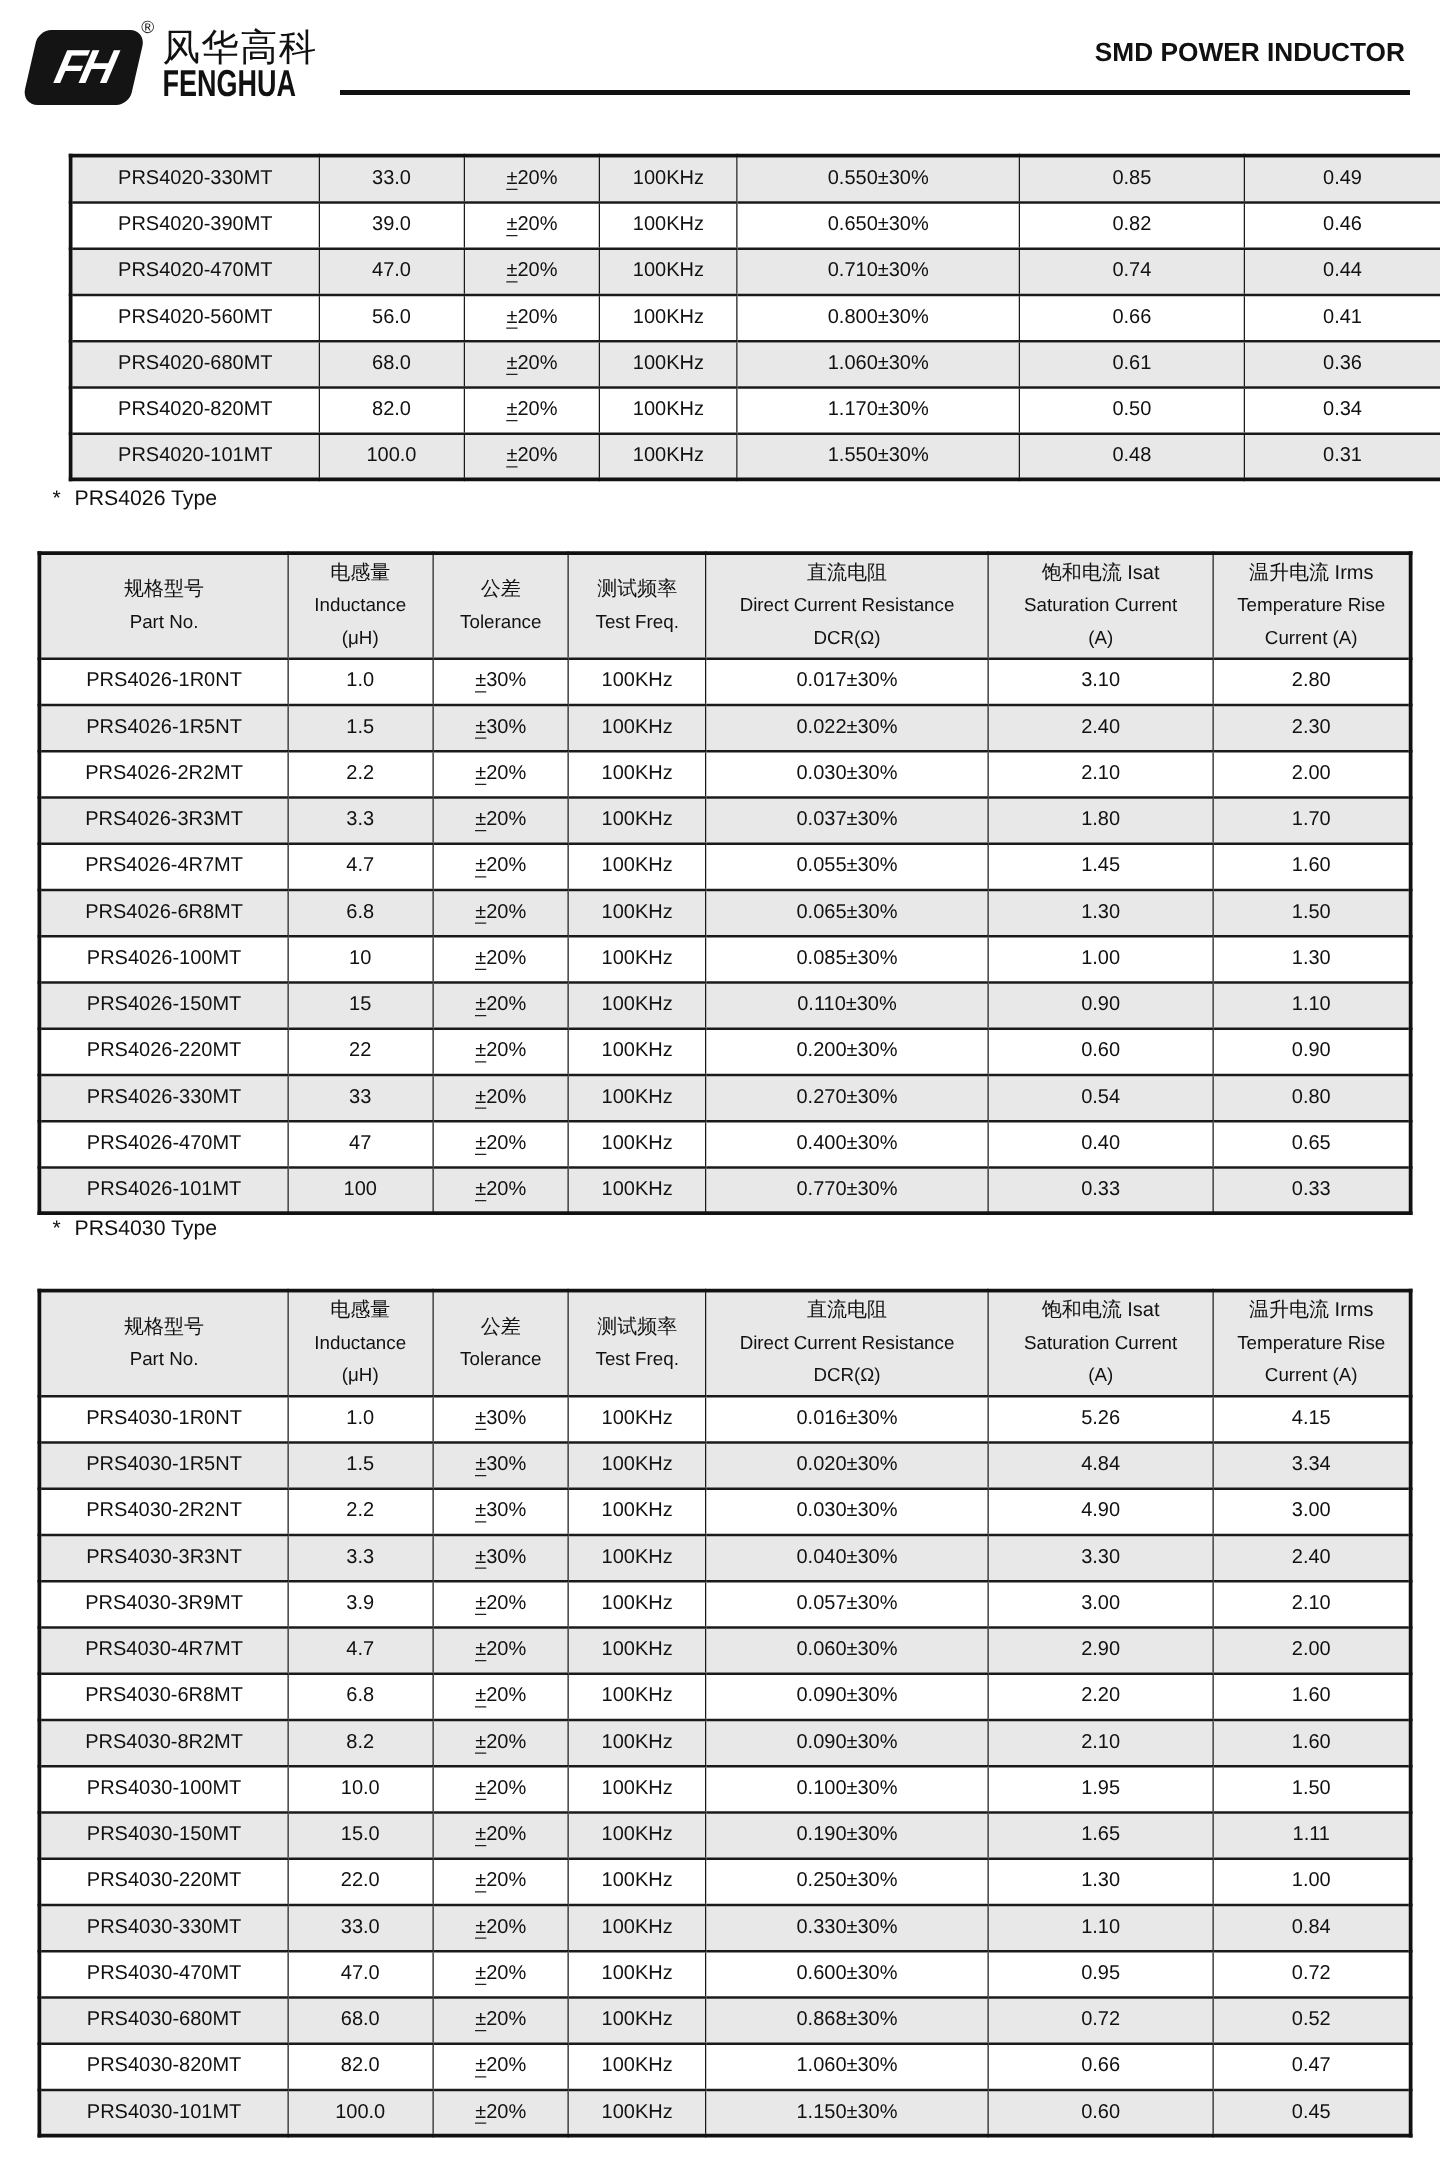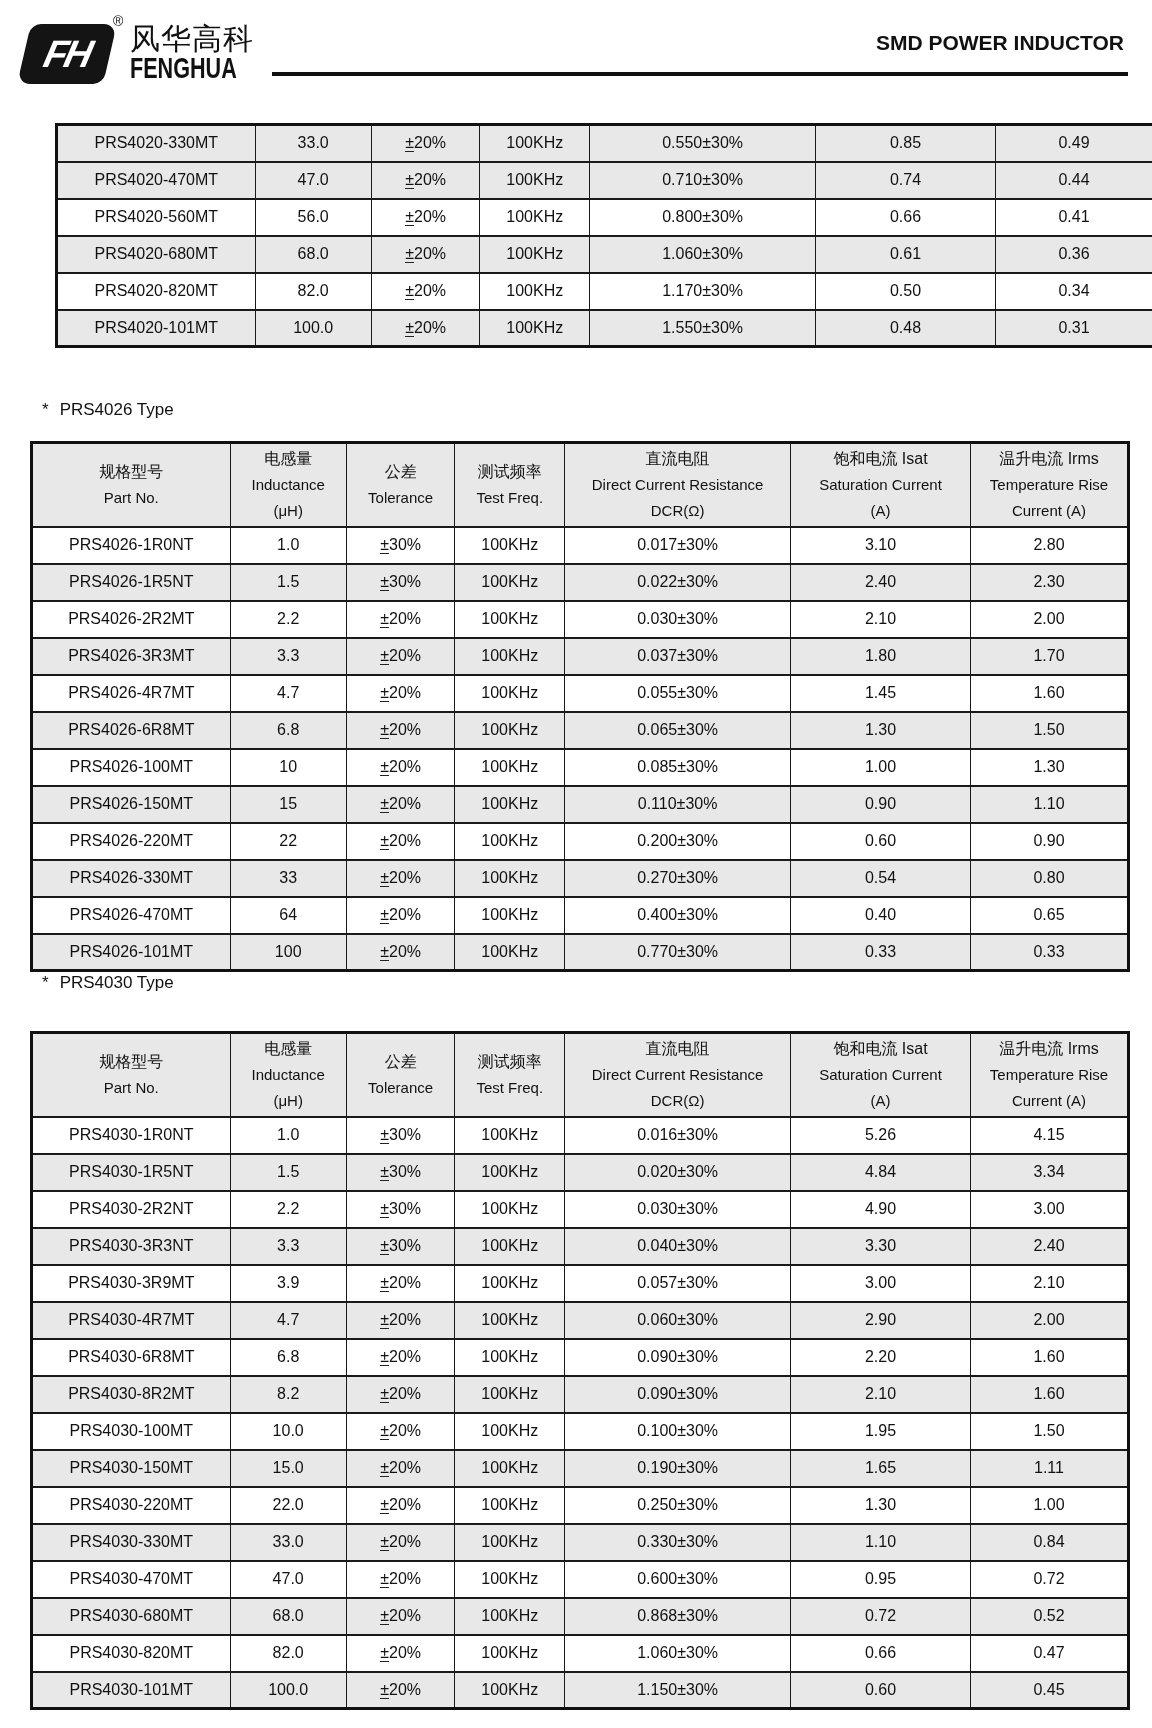--- a/index.html
+++ b/index.html
@@ -40,21 +40,21 @@
     font-size: 21px; font-weight: bold; letter-spacing: 0px; white-space: nowrap;
   }
   .header-rule {
     position: absolute; left: 272px; right: 24px; top: 72px;
     height: 4px; background: #111;
   }
 
   
   .section-heading { position: absolute; left: 42px; font-size: 17px; line-height: 20px; color: #111; }
   .section-heading .marker { display: inline-block; margin-right: 11px; }
-  #heading-prs4026 { top: 400px; }
+  #heading-prs4026 { top: 389px; }
   #heading-prs4030 { top: 973px; text-align: right; }
 
   
   table.spec {
     position: absolute; left: 30px; width: 1100px;
     border-collapse: collapse; table-layout: fixed;
     background: #fff;
     border: 3px solid #111;
   }
   #table-prs4020 { top: 123px; margin-left: 25px; }
@@ -105,20 +105,29 @@
     </colgroup>
     <tbody>
         <tr class="shaded">
           <td>PRS4020-330MT</td>
           <td>33.0</td>
           <td><span class="pm">±</span>20%</td>
           <td>100KHz</td>
           <td>0.550±30%</td>
           <td>0.85</td>
           <td>0.49</td>
+        </tr>
+        <tr>
+          <td>PRS4020-390MT</td>
+          <td>39.0</td>
+          <td><span class="pm">±</span>20%</td>
+          <td>100KHz</td>
+          <td>0.650±30%</td>
+          <td>0.82</td>
+          <td>0.46</td>
         </tr>
         <tr class="shaded">
           <td>PRS4020-470MT</td>
           <td>47.0</td>
           <td><span class="pm">±</span>20%</td>
           <td>100KHz</td>
           <td>0.710±30%</td>
           <td>0.74</td>
           <td>0.44</td>
         </tr>
@@ -296,21 +305,21 @@
           <td>PRS4026-330MT</td>
           <td>33</td>
           <td><span class="pm">±</span>20%</td>
           <td>100KHz</td>
           <td>0.270±30%</td>
           <td>0.54</td>
           <td>0.80</td>
         </tr>
         <tr>
           <td>PRS4026-470MT</td>
-          <td>64</td>
+          <td>47</td>
           <td><span class="pm">±</span>20%</td>
           <td>100KHz</td>
           <td>0.400±30%</td>
           <td>0.40</td>
           <td>0.65</td>
         </tr>
         <tr class="shaded">
           <td>PRS4026-101MT</td>
           <td>100</td>
           <td><span class="pm">±</span>20%</td>

